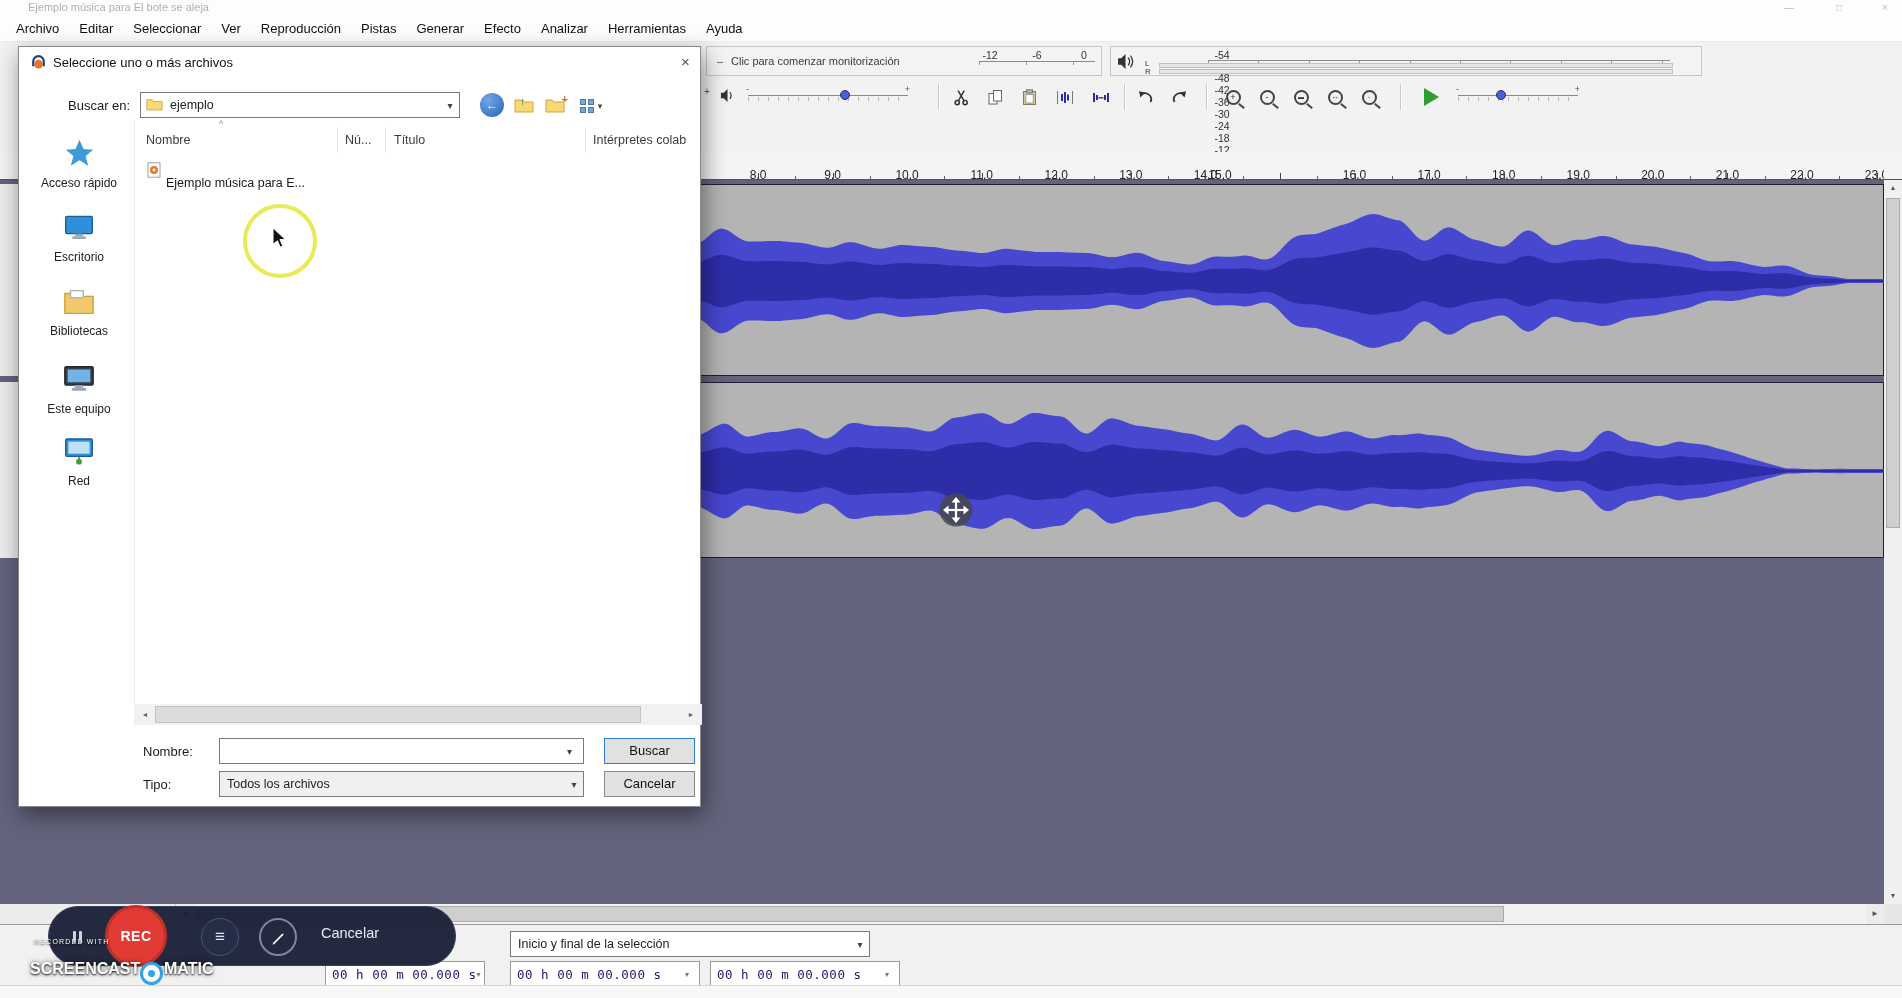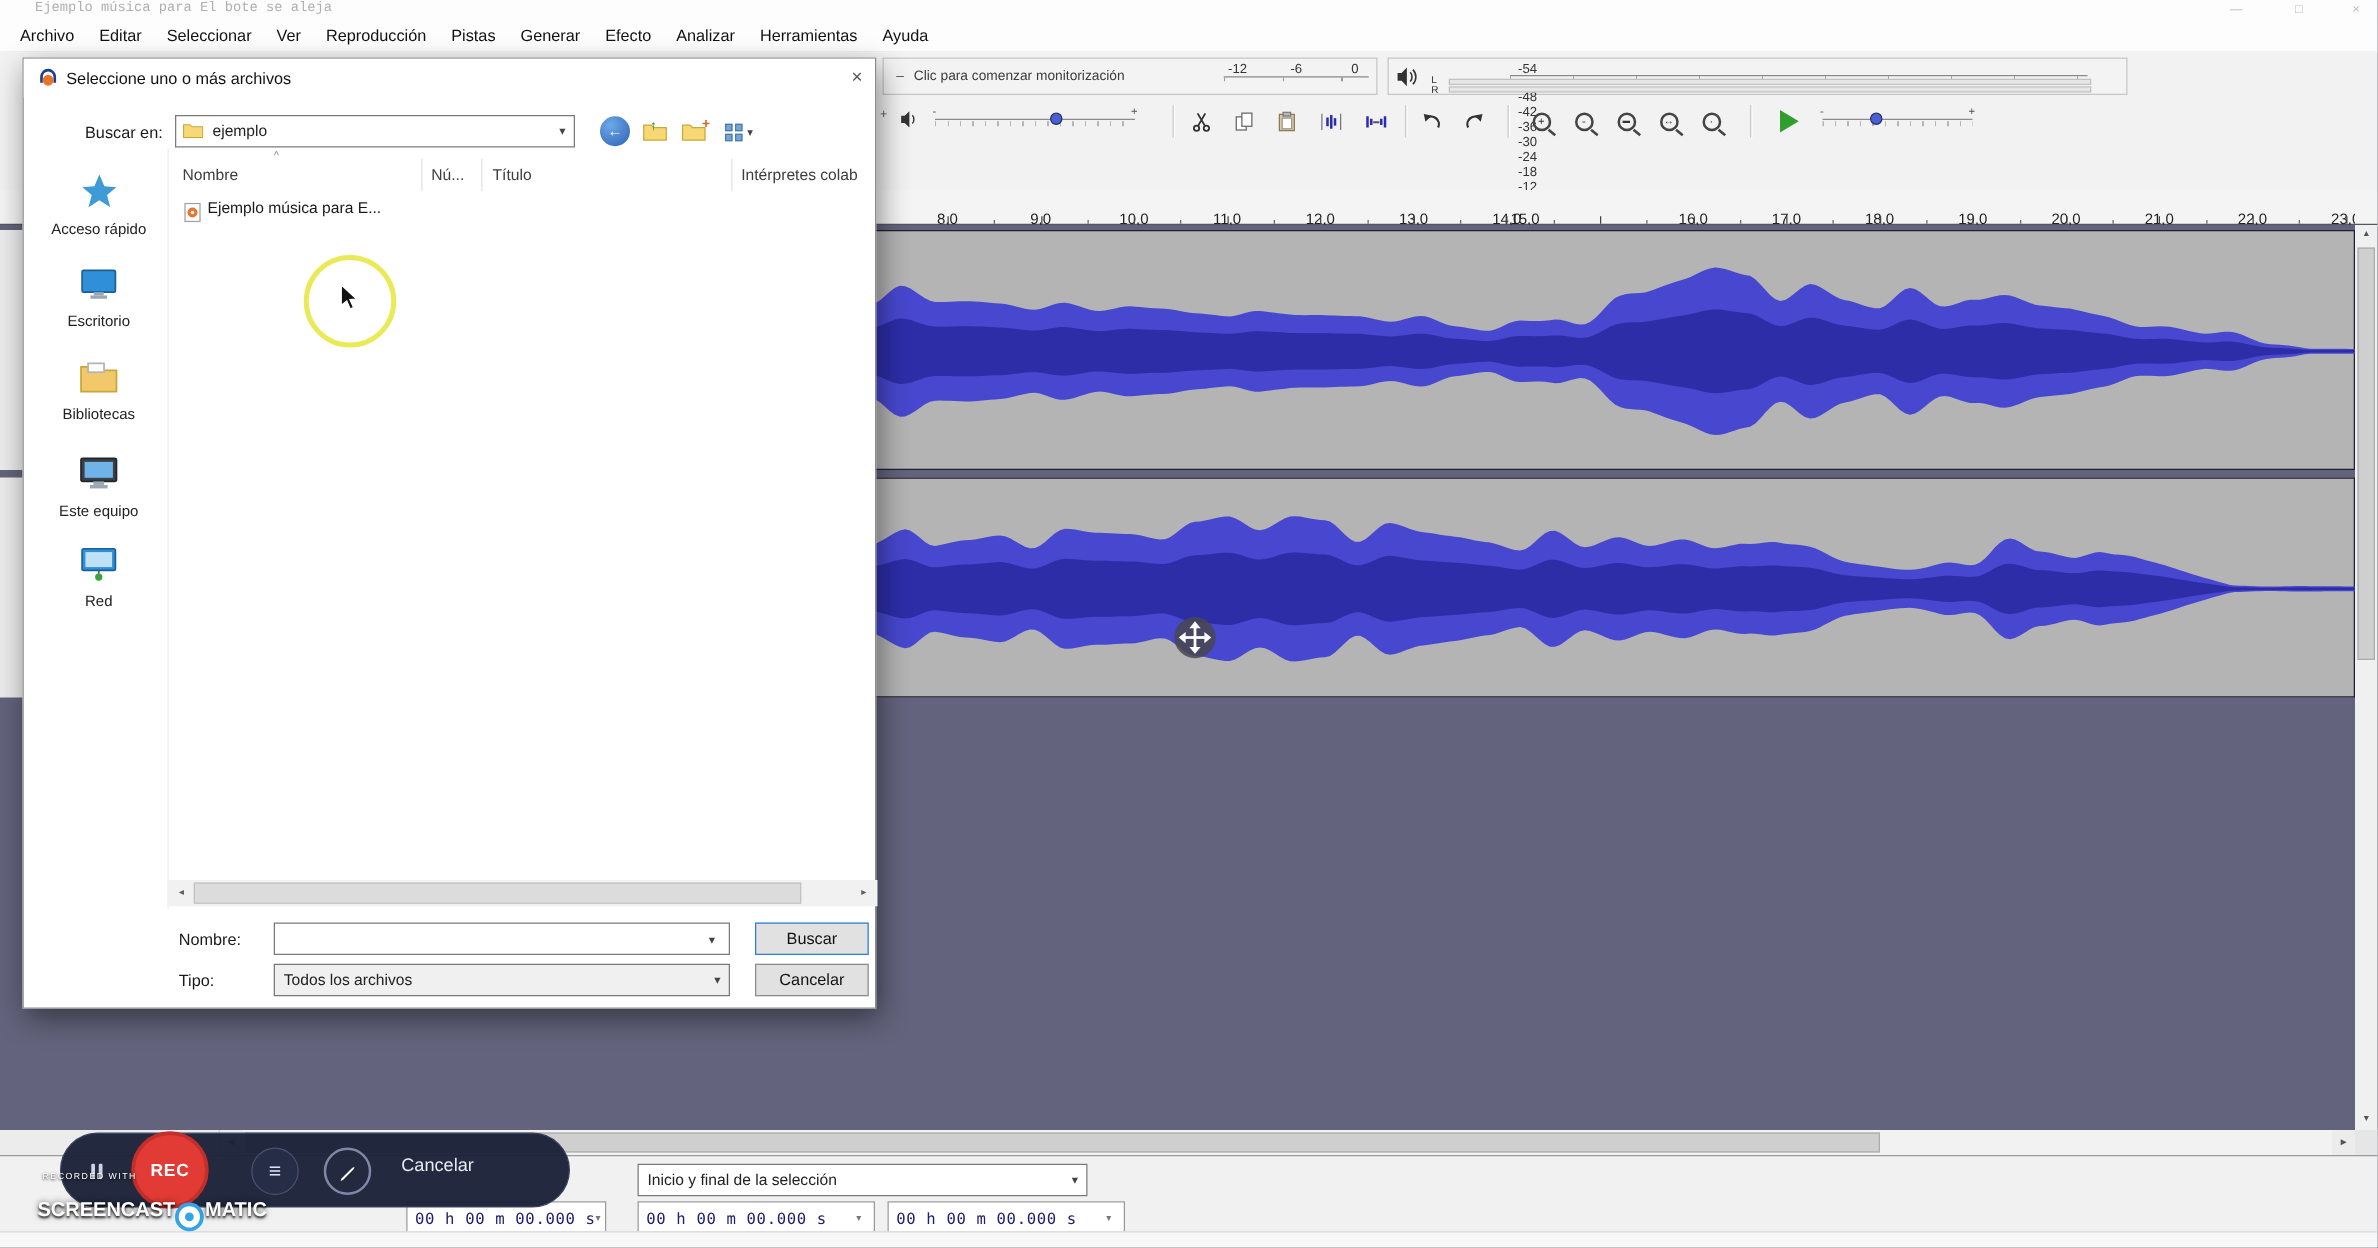--- a/index.html
+++ b/index.html
@@ -1,21 +1,21 @@
 <!DOCTYPE html>
 <html><head>
 <meta charset="utf-8">
 <style>
   html,body{margin:0;padding:0;}
   body{width:1902px;height:998px;position:relative;overflow:hidden;background:#fff;
        font-family:"Liberation Sans",sans-serif;color:#222;font-size:13px;}
   .abs{position:absolute;}
   
   #titlebar{left:0;top:0;width:1902px;height:17px;background:#fdfdfd;}
-  #window-title{left:28px;top:1px;color:#b0b0b0;font-size:11px;white-space:nowrap;font-family:Liberation Mono, monospace;}
+  #window-title{left:28px;top:1px;color:#b0b0b0;font-size:11px;white-space:nowrap;}
   .winctl{top:0;width:34px;height:16px;text-align:center;color:#bbb;font-size:10px;line-height:16px;}
   #menubar{left:0;top:17px;width:1902px;height:25px;background:#fdfdfd;border-bottom:1px solid #ececec;display:flex;align-items:center;padding-left:6px;box-sizing:border-box;}
   .menu-item{padding:0 10px;font-size:13px;color:#111;line-height:24px;white-space:nowrap;}
   
   #toolbars{left:0;top:42px;width:1902px;height:110px;background:#f2f2f2;}
   .meterbox{background:#f3f3f3;border:1px solid #c6c6c6;box-sizing:border-box;}
   #record-meter{left:706px;top:4px;width:396px;height:30px;}
   #play-meter{left:1110px;top:4px;width:592px;height:30px;}
   .meter-scale{position:absolute;display:flex;justify-content:space-between;}
   .meter-scale span{width:36px;text-align:center;font-size:10.5px;color:#333;}
@@ -504,21 +504,21 @@
   <div class="colsep" style="left:566px;"></div>
 
   <div class="abs" style="left:120px;top:112px;width:560px;height:22px;">
     <span class="abs" style="left:8px;top:3px;">
       <svg width="14" height="16" viewBox="0 0 14 16">
           <rect x="1" y="0.8" width="12" height="14.4" fill="#fff" stroke="#a0a0a0"></rect>
           <circle cx="7" cy="8" r="4" fill="#e8762c"></circle>
           <circle cx="7" cy="8" r="1.4" fill="#fff"></circle>
         </svg>
     </span>
-    <span class="file-name" style="left:27px;top:0;">Ejemplo música para E...</span>
+    <span class="file-name" style="left:27px;top:17px;">Ejemplo música para E...</span>
   </div>
 
   <div class="abs dlg-hscroll">
     <span class="dlg-harrow" style="left:2px;">◄</span>
     <div class="thumb"></div>
     <span class="dlg-harrow" style="right:2px;">►</span>
   </div>
 
   <span class="abs dlg-label" style="left:124px;top:697px;">Nombre:</span>
   <input class="dlg-input" style="left: 200px; top: 691px; width: 365px; height: 26px;" value="">

